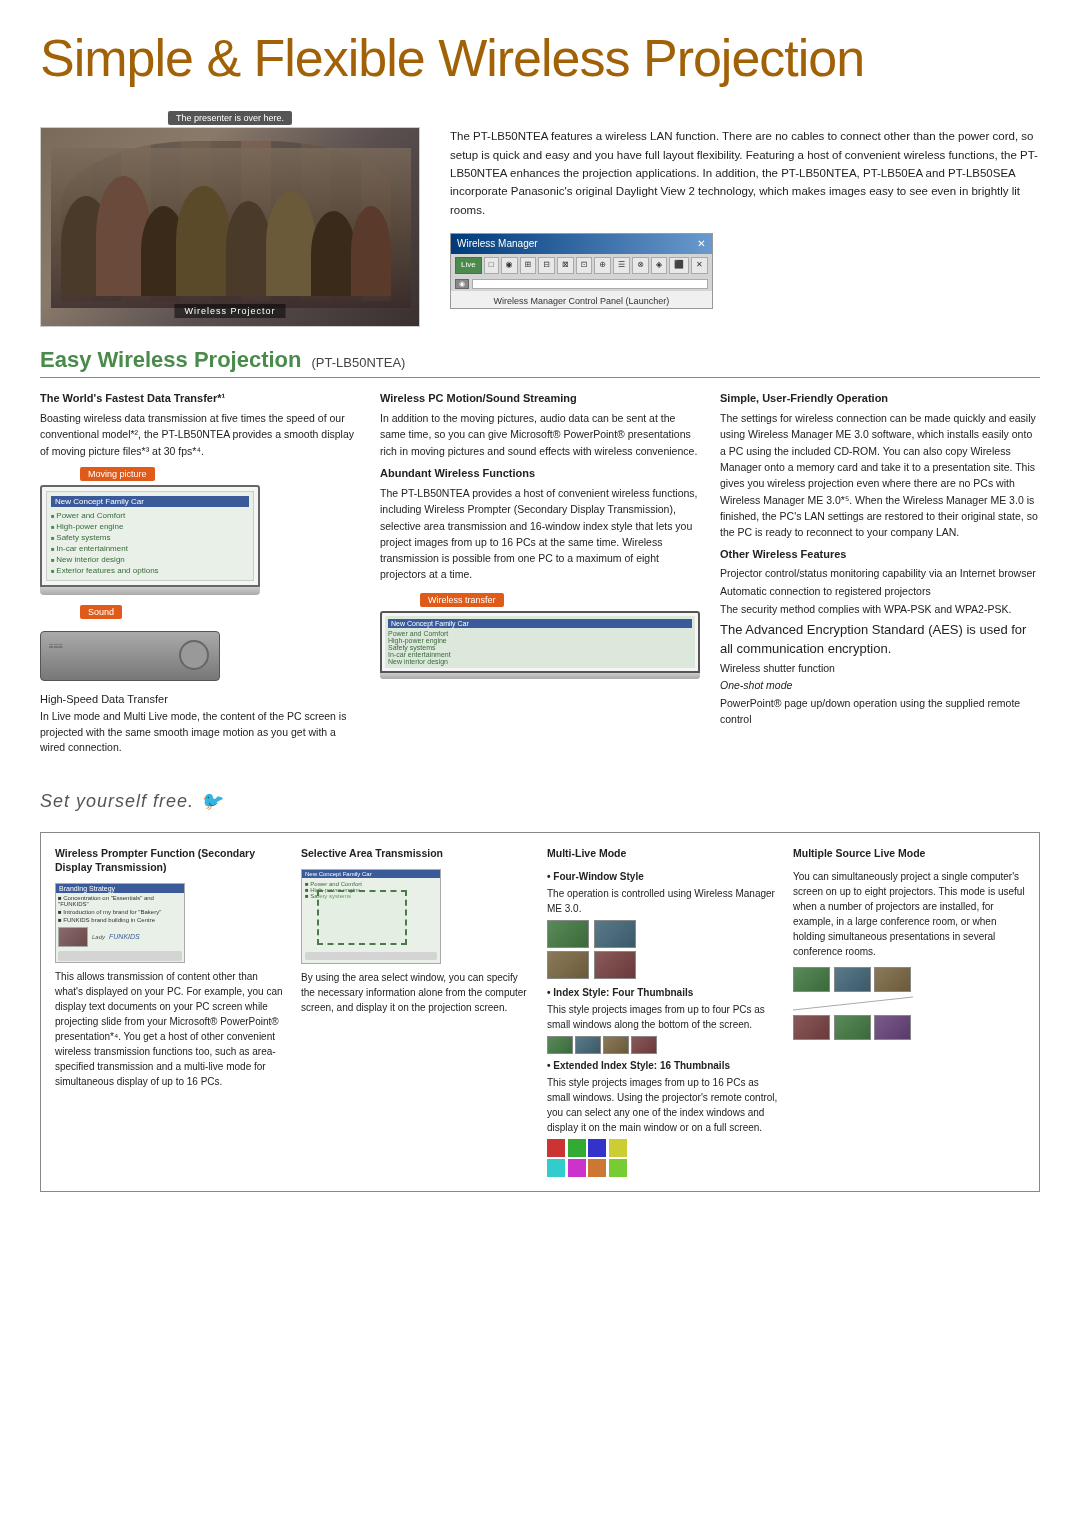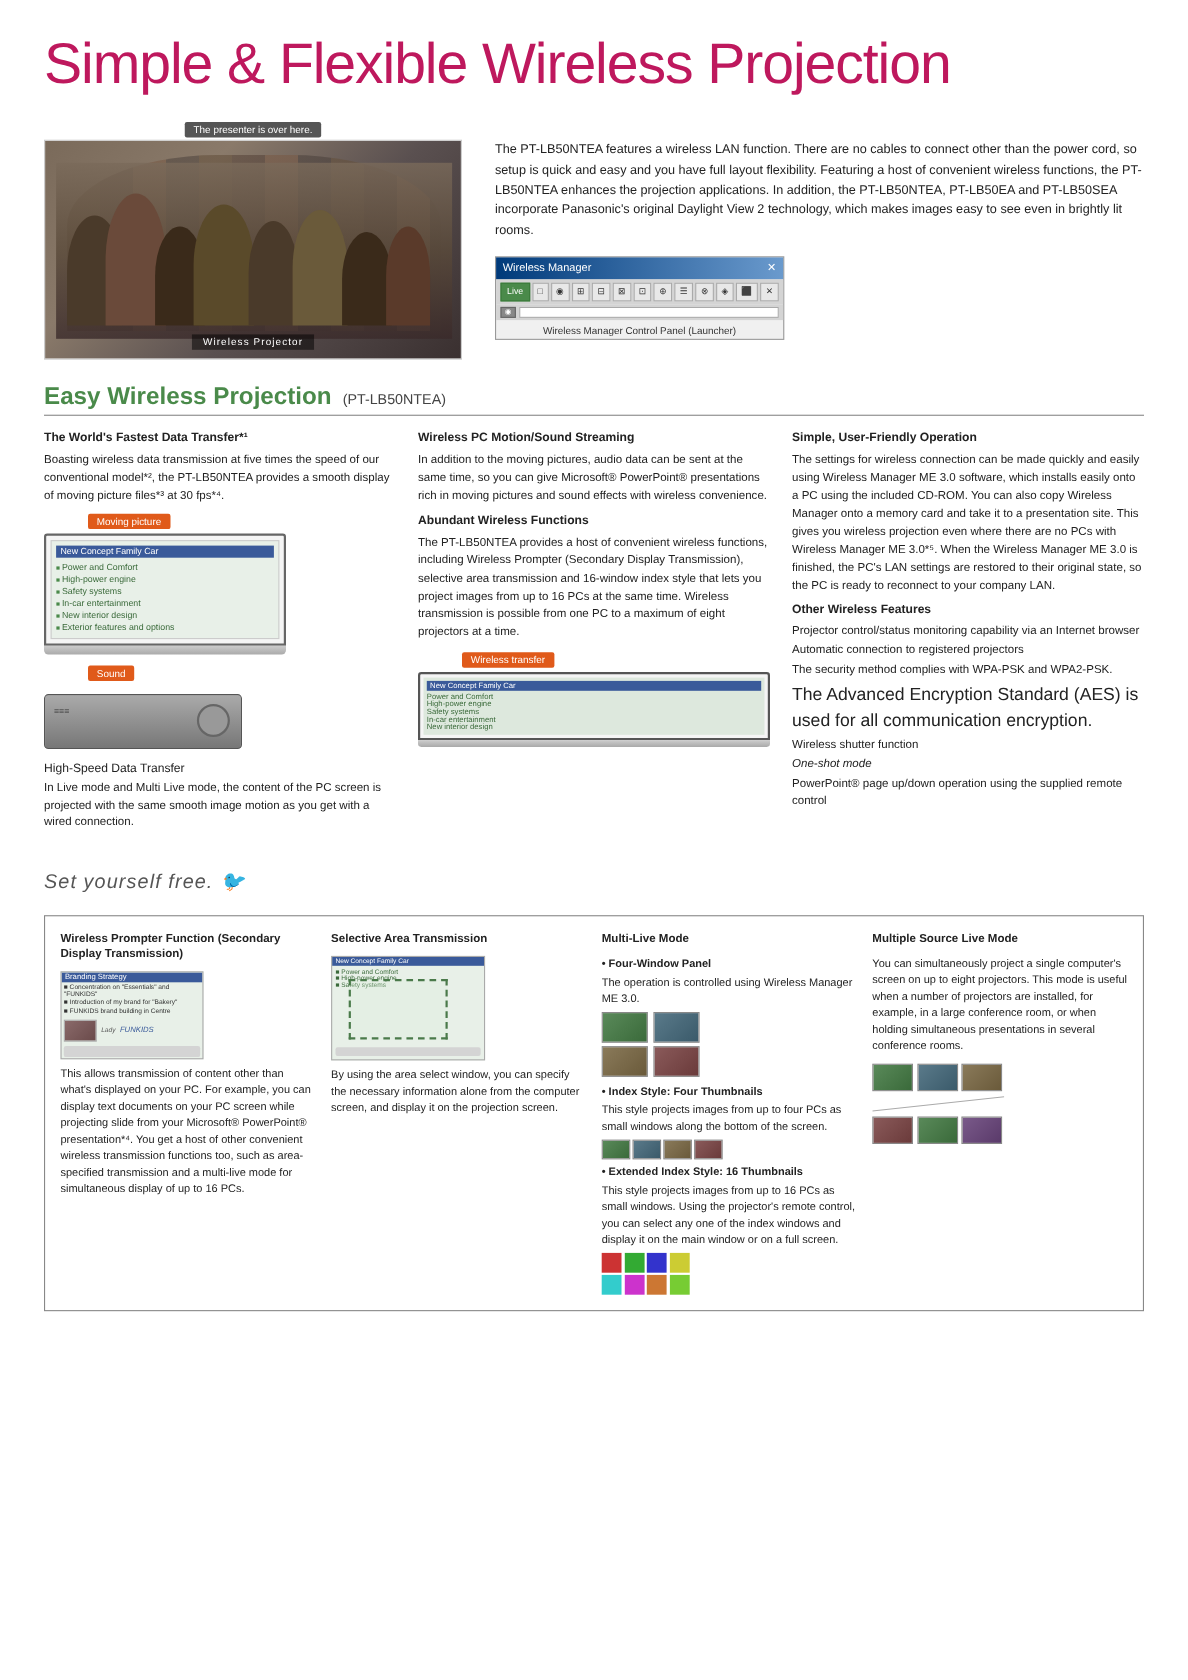--- a/index.html
+++ b/index.html
@@ -8,21 +8,21 @@
       font-size: 11px;
       color: #222;
       background: #fff;
       width: 1080px;
       min-height: 1527px;
       padding: 30px 40px;
     }
     h1.main-title {
       font-size: 52px;
       font-weight: 300;
-      color: #be185d;
+      color: #a16207;
       line-height: 1.1;
       margin-bottom: 18px;
       letter-spacing: -1px;
     }
     .top-section {
       display: flex;
       gap: 30px;
       margin-bottom: 20px;
     }
     .projector-image-wrap {
@@ -474,21 +474,21 @@
   </div>
 
   <div class="feature-col">
     <h3>Simple, User-Friendly Operation</h3>
     <p>The settings for wireless connection can be made quickly and easily using Wireless Manager ME 3.0 software, which installs easily onto a PC using the included CD-ROM. You can also copy Wireless Manager onto a memory card and take it to a presentation site. This gives you wireless projection even where there are no PCs with Wireless Manager ME 3.0*⁵. When the Wireless Manager ME 3.0 is finished, the PC's LAN settings are restored to their original state, so the PC is ready to reconnect to your company LAN.</p>
     <h3 style="margin-top:8px;">Other Wireless Features</h3>
     <div>
       <div class="bullet-item" style="font-size:10.5px;line-height:1.5;margin-bottom:2px;">Projector control/status monitoring capability via an Internet browser</div>
       <div class="bullet-item" style="font-size:10.5px;line-height:1.5;margin-bottom:2px;">Automatic connection to registered projectors</div>
       <div class="bullet-item" style="font-size:10.5px;line-height:1.5;margin-bottom:2px;">The security method complies with WPA-PSK and WPA2-PSK.</div>
-      <div class="bullet-item" style="font-size:16px;line-height:1.5;margin-bottom:2px;">The Advanced Encryption Standard (AES) is used for all communication encryption.</div>
+      <div class="bullet-item" style="font-size:13px;line-height:1.5;margin-bottom:2px;">The Advanced Encryption Standard (AES) is used for all communication encryption.</div>
       <div class="bullet-item" style="font-size:10.5px;line-height:1.5;margin-bottom:2px;">Wireless shutter function</div>
       <div class="bullet-item" style="font-size:10.5px;line-height:1.5;margin-bottom:2px;font-style:italic;">One-shot mode</div>
       <div class="bullet-item" style="font-size:10.5px;line-height:1.5;margin-bottom:2px;">PowerPoint® page up/down operation using the supplied remote control</div>
     </div>
   </div>
 </div>
 
 <div class="set-yourself-free">
   <span>Set yourself free.</span> <span style="color:#e05a1a;">🐦</span>
 </div>
@@ -528,21 +528,21 @@
         </div>
 
         <div style="position:absolute;top:20px;left:15px;width:90px;height:55px;border:2px dashed #4a7a4a;background:rgba(220,240,220,0.3);"></div>
         <div style="background:#d4d4d4;height:8px;position:absolute;bottom:3px;left:3px;right:3px;border-radius:2px;"></div>
       </div>
       <p>By using the area select window, you can specify the necessary information alone from the computer screen, and display it on the projection screen.</p>
     </div>
 
     <div class="bottom-col">
       <h4>Multi-Live Mode</h4>
-      <p style="font-weight:bold;font-size:10px;margin-bottom:2px;">• Four-Window Panel</p>
+      <p style="font-weight:bold;font-size:10px;margin-bottom:2px;">• Four-Window Style</p>
       <p>The operation is controlled using Wireless Manager ME 3.0.</p>
 
       <div class="thumb-grid-2x2">
         <div class="thumb-cell"></div>
         <div class="thumb-cell thumb-cell-2"></div>
         <div class="thumb-cell thumb-cell-3"></div>
         <div class="thumb-cell thumb-cell-4"></div>
       </div>
       <p style="font-weight:bold;font-size:10px;margin-bottom:2px;margin-top:6px;">• Index Style: Four Thumbnails</p>
       <p>This style projects images from up to four PCs as small windows along the bottom of the screen.</p>

